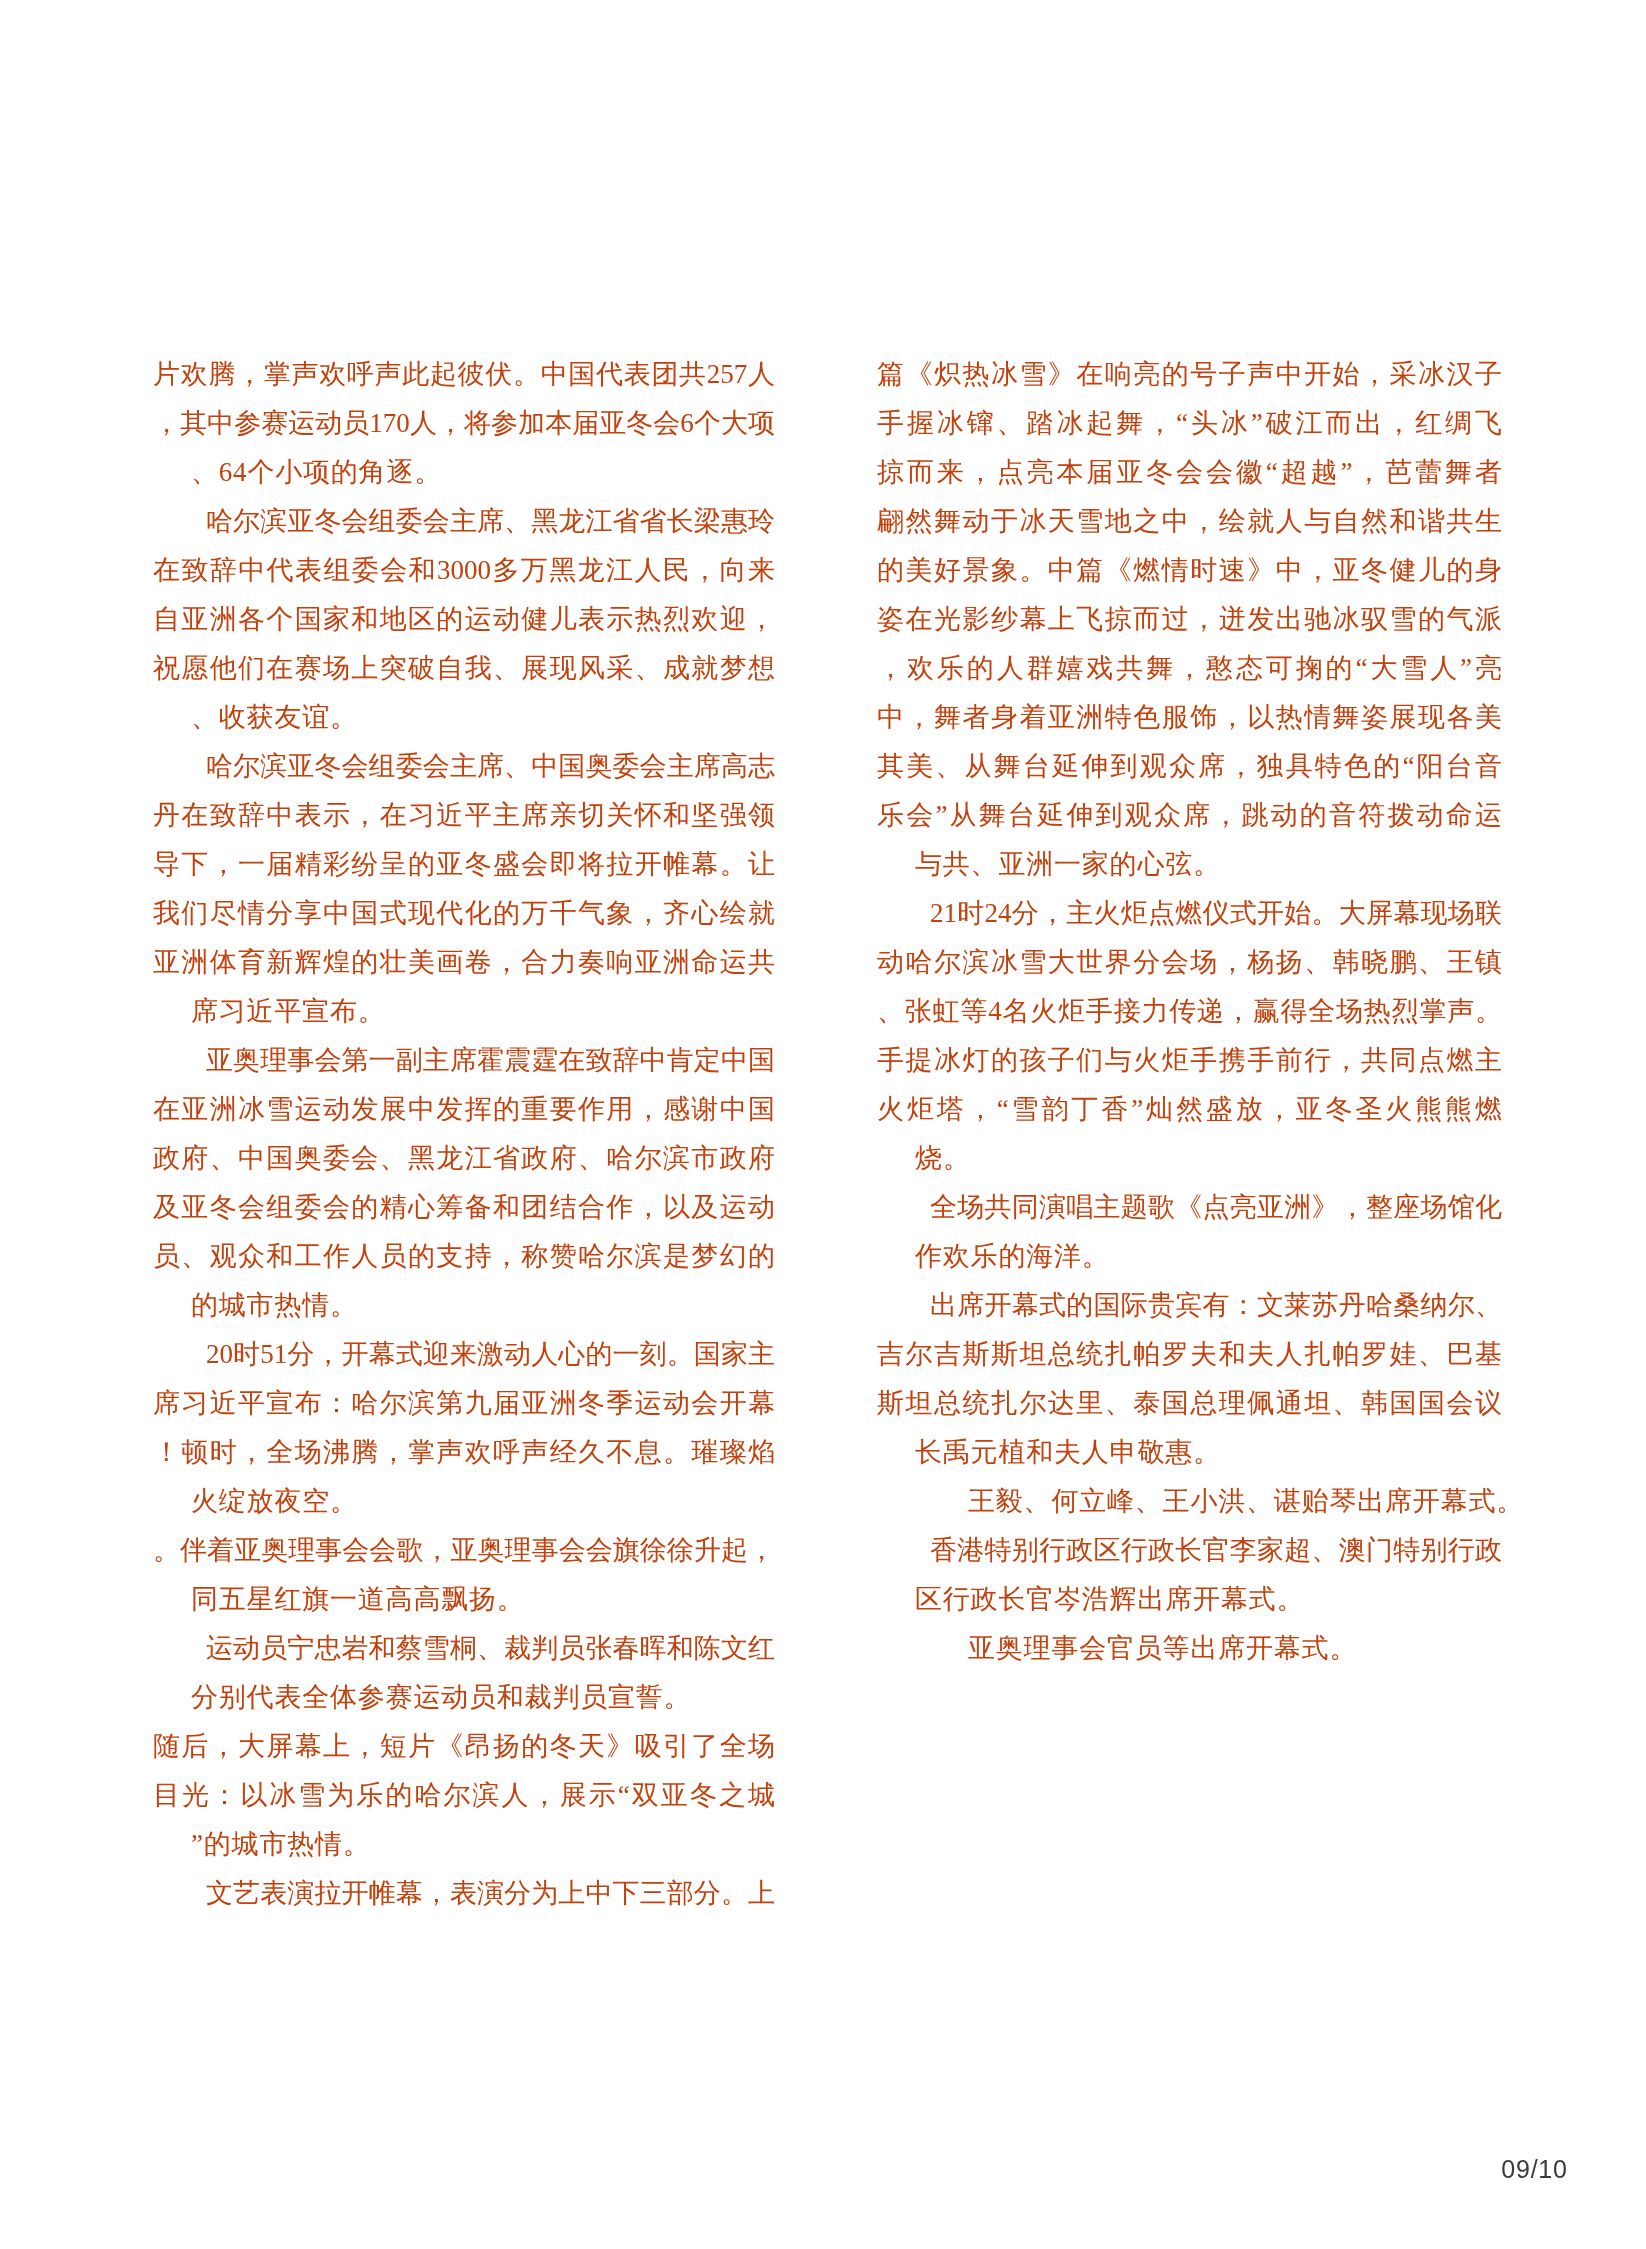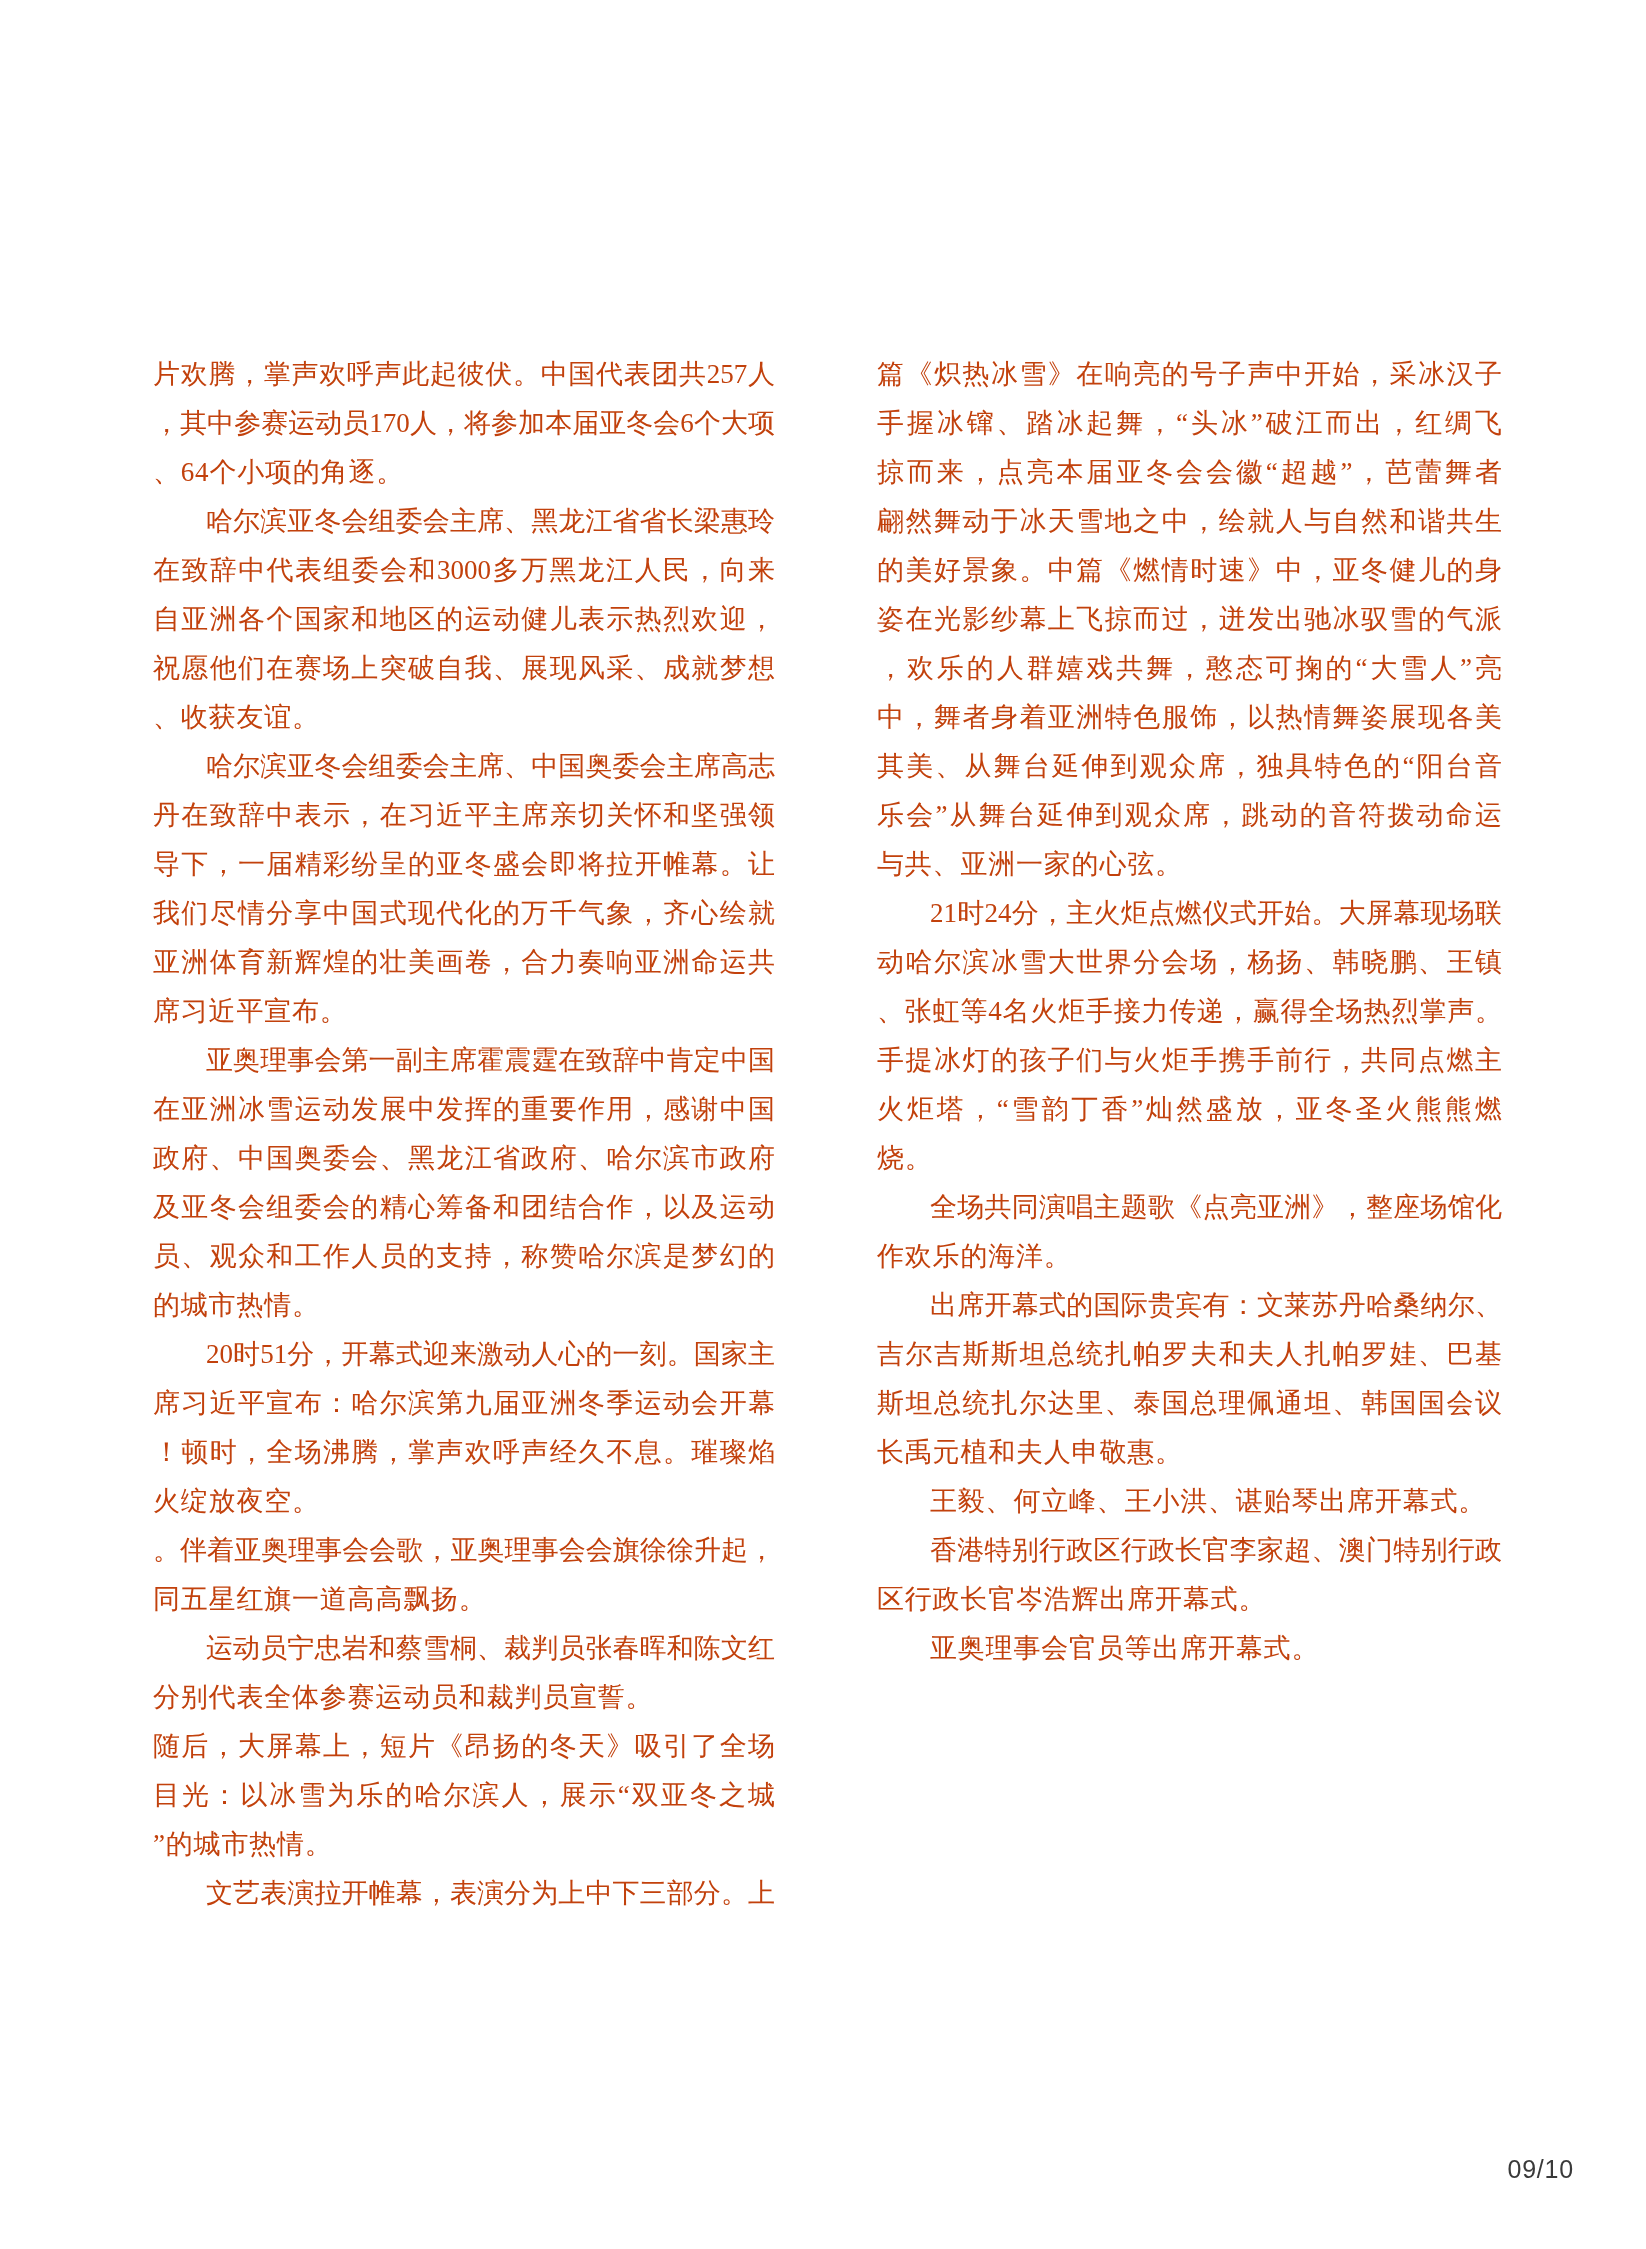--- a/index.html
+++ b/index.html
@@ -26,33 +26,33 @@
   #col-left  { left: 153px;  width: 622px; }
   #col-right { left: 877px; width: 625px; }
   .line {
     width: 100%;
     height: 49px;
     text-align: justify;
     text-justify: inter-ideograph;
     white-space: nowrap;
   }
   .line.fill { text-align-last: justify; }
-  .line.end  { text-align-last: left; letter-spacing: 0.8px; }
+  .line.end  { text-align-last: left; letter-spacing: 0.8px; margin-left: 38px; }
   .line.indent { text-indent: 53px; }
   #page-number {
     position: absolute;
     left: 1495px;
     top: 2154px;
     width: 79px;
     font-family: "Liberation Sans", "DejaVu Sans", sans-serif;
     font-size: 25px;
     line-height: 31px;
     color: #3a3a3a;
     letter-spacing: 0.8px;
-    text-align: right;
+    text-align: center;
   }
 </style>
 </head>
 <body>
 
 <div id="page">
   <div id="col-left" class="column">
       <div class="line fill">片欢腾，掌声欢呼声此起彼伏。中国代表团共257人</div>
       <div class="line fill">，其中参赛运动员170人，将参加本届亚冬会6个大项</div>
       <div class="line end">、64个小项的角逐。</div>

